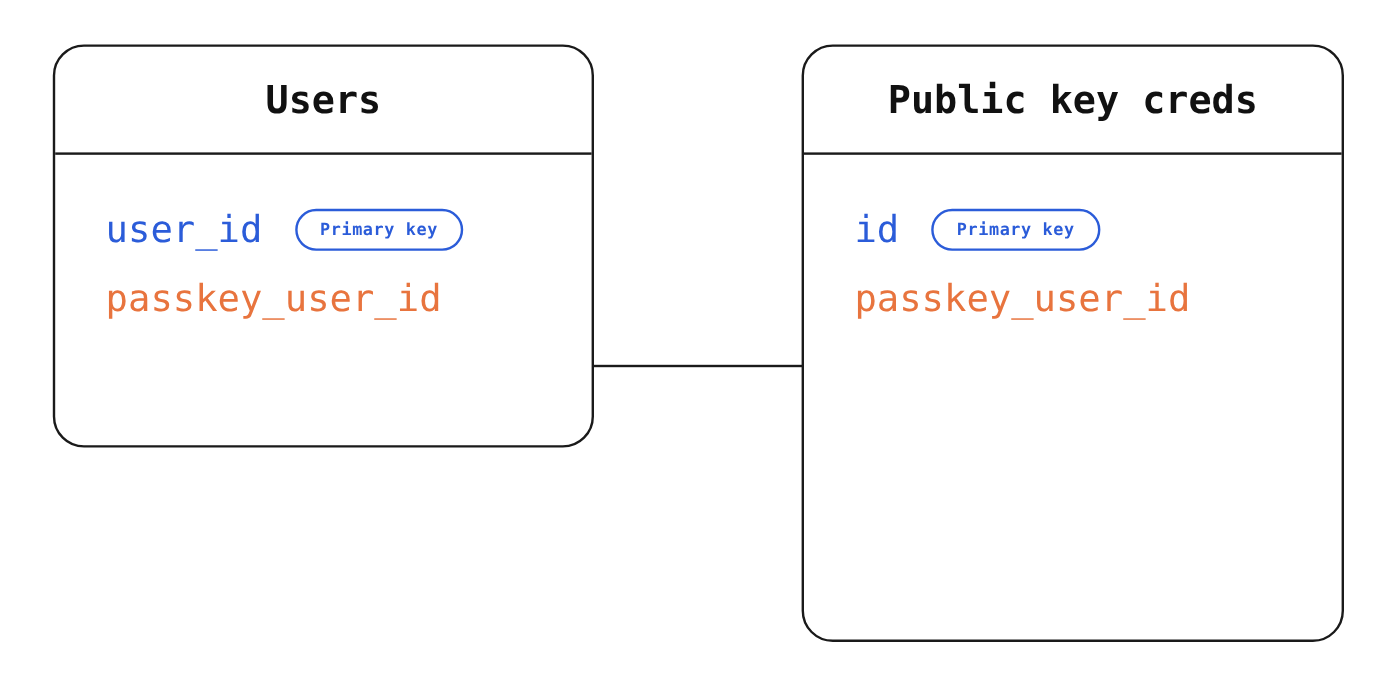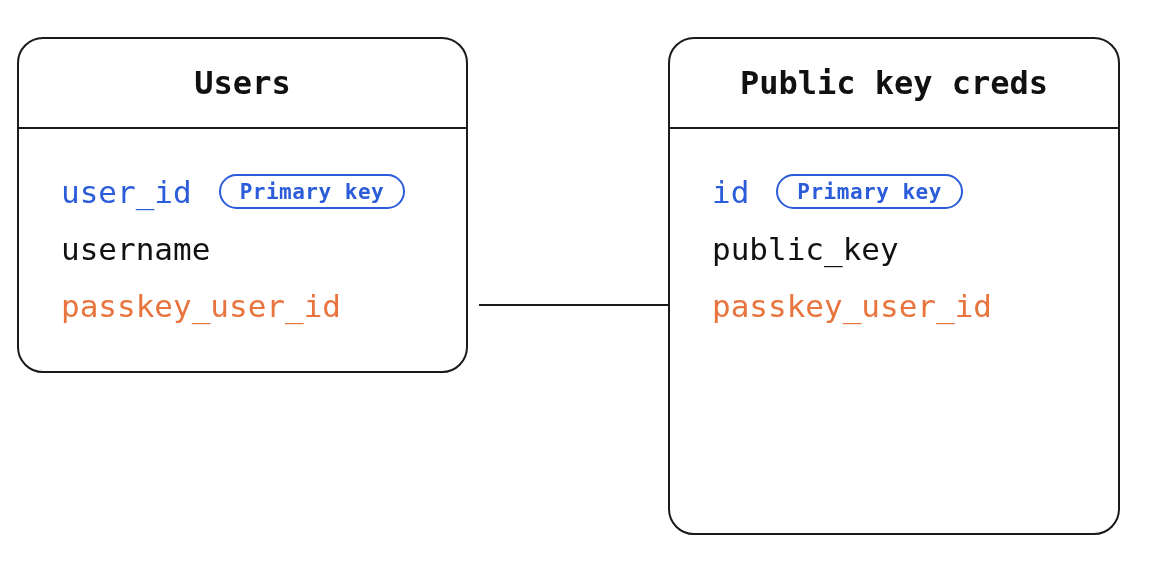--- a/index.html
+++ b/index.html
@@ -16,21 +16,21 @@
     overflow: hidden;
   }
   .table-node {
     position: absolute;
     box-sizing: border-box;
     background: var(--background, #ffffff);
     border: 2px solid var(--border, #1a1a1a);
     border-radius: 26px;
   }
   .table-node.users {
-    left: 17px;
+    left: 44px;
     top: 37px;
     width: 451px;
     height: 336px;
   }
   .table-node.pkcreds {
     left: 668px;
     top: 37px;
     width: 452px;
     height: 498px;
   }
@@ -68,21 +68,21 @@
   .pk-badge {
     margin-left: 27px;
     box-sizing: border-box;
     height: 35px;
     padding: 0 19px;
     border: 2px solid var(--blue, #2b5cd9);
     border-radius: 999px;
     display: inline-flex;
     align-items: center;
     justify-content: center;
-    font-size: 21px;
+    font-size: 14px;
     font-weight: 700;
     color: var(--blue, #2b5cd9);
     letter-spacing: 0.5px;
   }
   .connector {
     position: absolute;
     left: 479px;
     top: 304px;
     width: 191px;
     height: 2px;
@@ -99,39 +99,33 @@
   <div class="table-node users">
     <div class="table-header">
       <span class="table-title">Users</span>
     </div>
     <div class="fields">
       <div class="field-row">
         <span class="field-name c-blue">user_id</span>
         <span class="pk-badge">Primary key</span>
       </div>
       <div class="field-row">
-        <span class="field-name">username</span>
-      </div>
-      <div class="field-row">
         <span class="field-name c-orange">passkey_user_id</span>
       </div>
     </div>
   </div>
 
   <div class="table-node pkcreds">
     <div class="table-header">
       <span class="table-title">Public key creds</span>
     </div>
     <div class="fields">
       <div class="field-row">
         <span class="field-name c-blue">id</span>
         <span class="pk-badge">Primary key</span>
       </div>
       <div class="field-row">
-        <span class="field-name">public_key</span>
-      </div>
-      <div class="field-row">
         <span class="field-name c-orange">passkey_user_id</span>
       </div>
     </div>
   </div>
 
 </div>
 
 </body></html>

